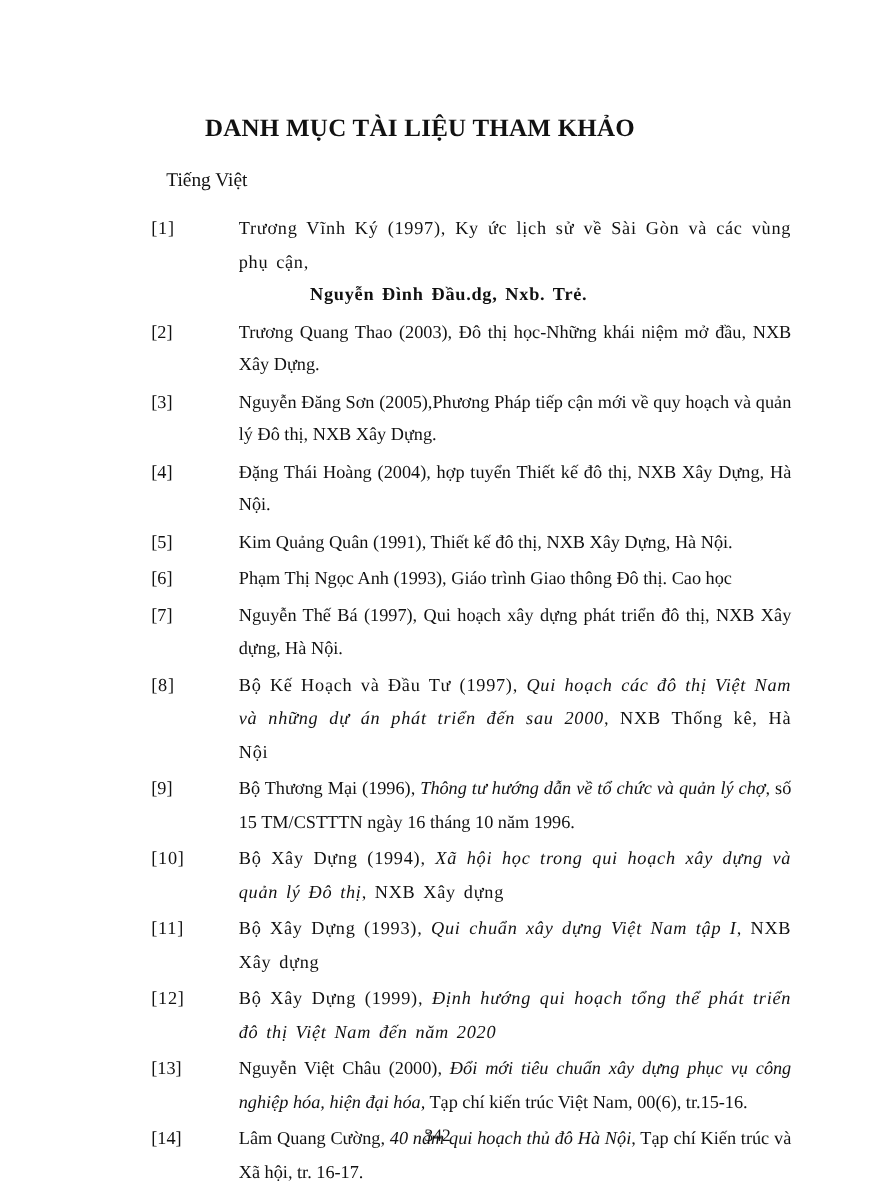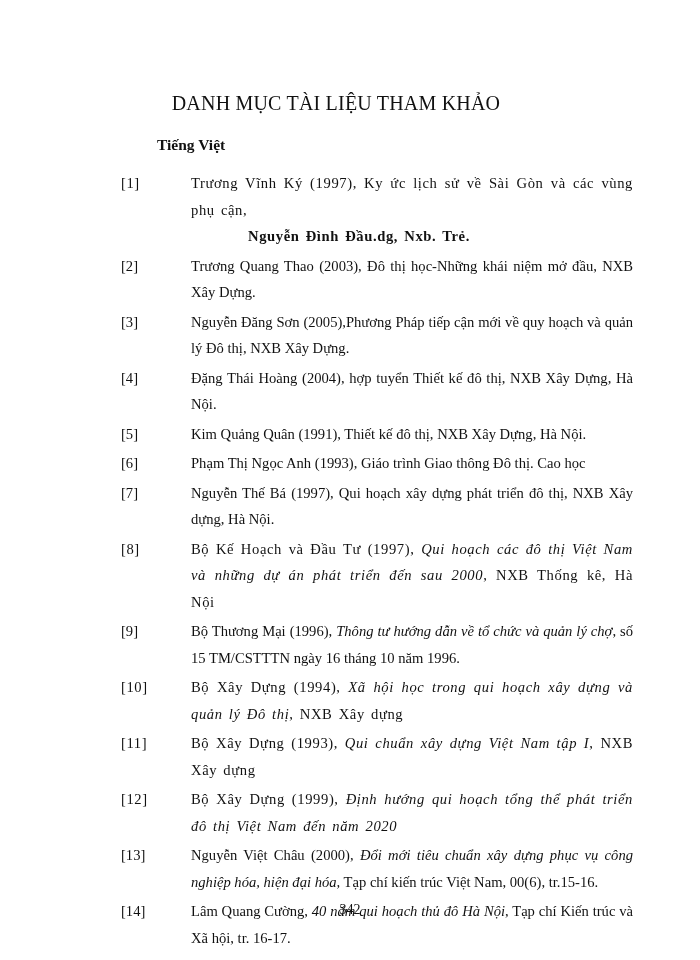--- a/index.html
+++ b/index.html
@@ -19,31 +19,30 @@
       position: absolute;
       left: 0; top: 0;
       width: 700px; height: 960px;
     }
     .title {
       position: absolute;
       top: 92px;
       left: 0;
       width: 672px;
       text-align: center;
-      font-weight: normal;
+      font-weight: bold;
       font-size: 20px;
       letter-spacing: 0.2px;
     }
     .section {
       position: absolute;
       top: 136px;
       left: 133px;
-      font-weight: bold;
+      font-weight: normal;
       font-size: 15.5px;
-      margin-left: 24px;
     }
     .refs {
       position: absolute;
       top: 170px;
       left: 121px;
       width: 512px;
       margin: 0;
       padding: 0;
       list-style: none;
     }

